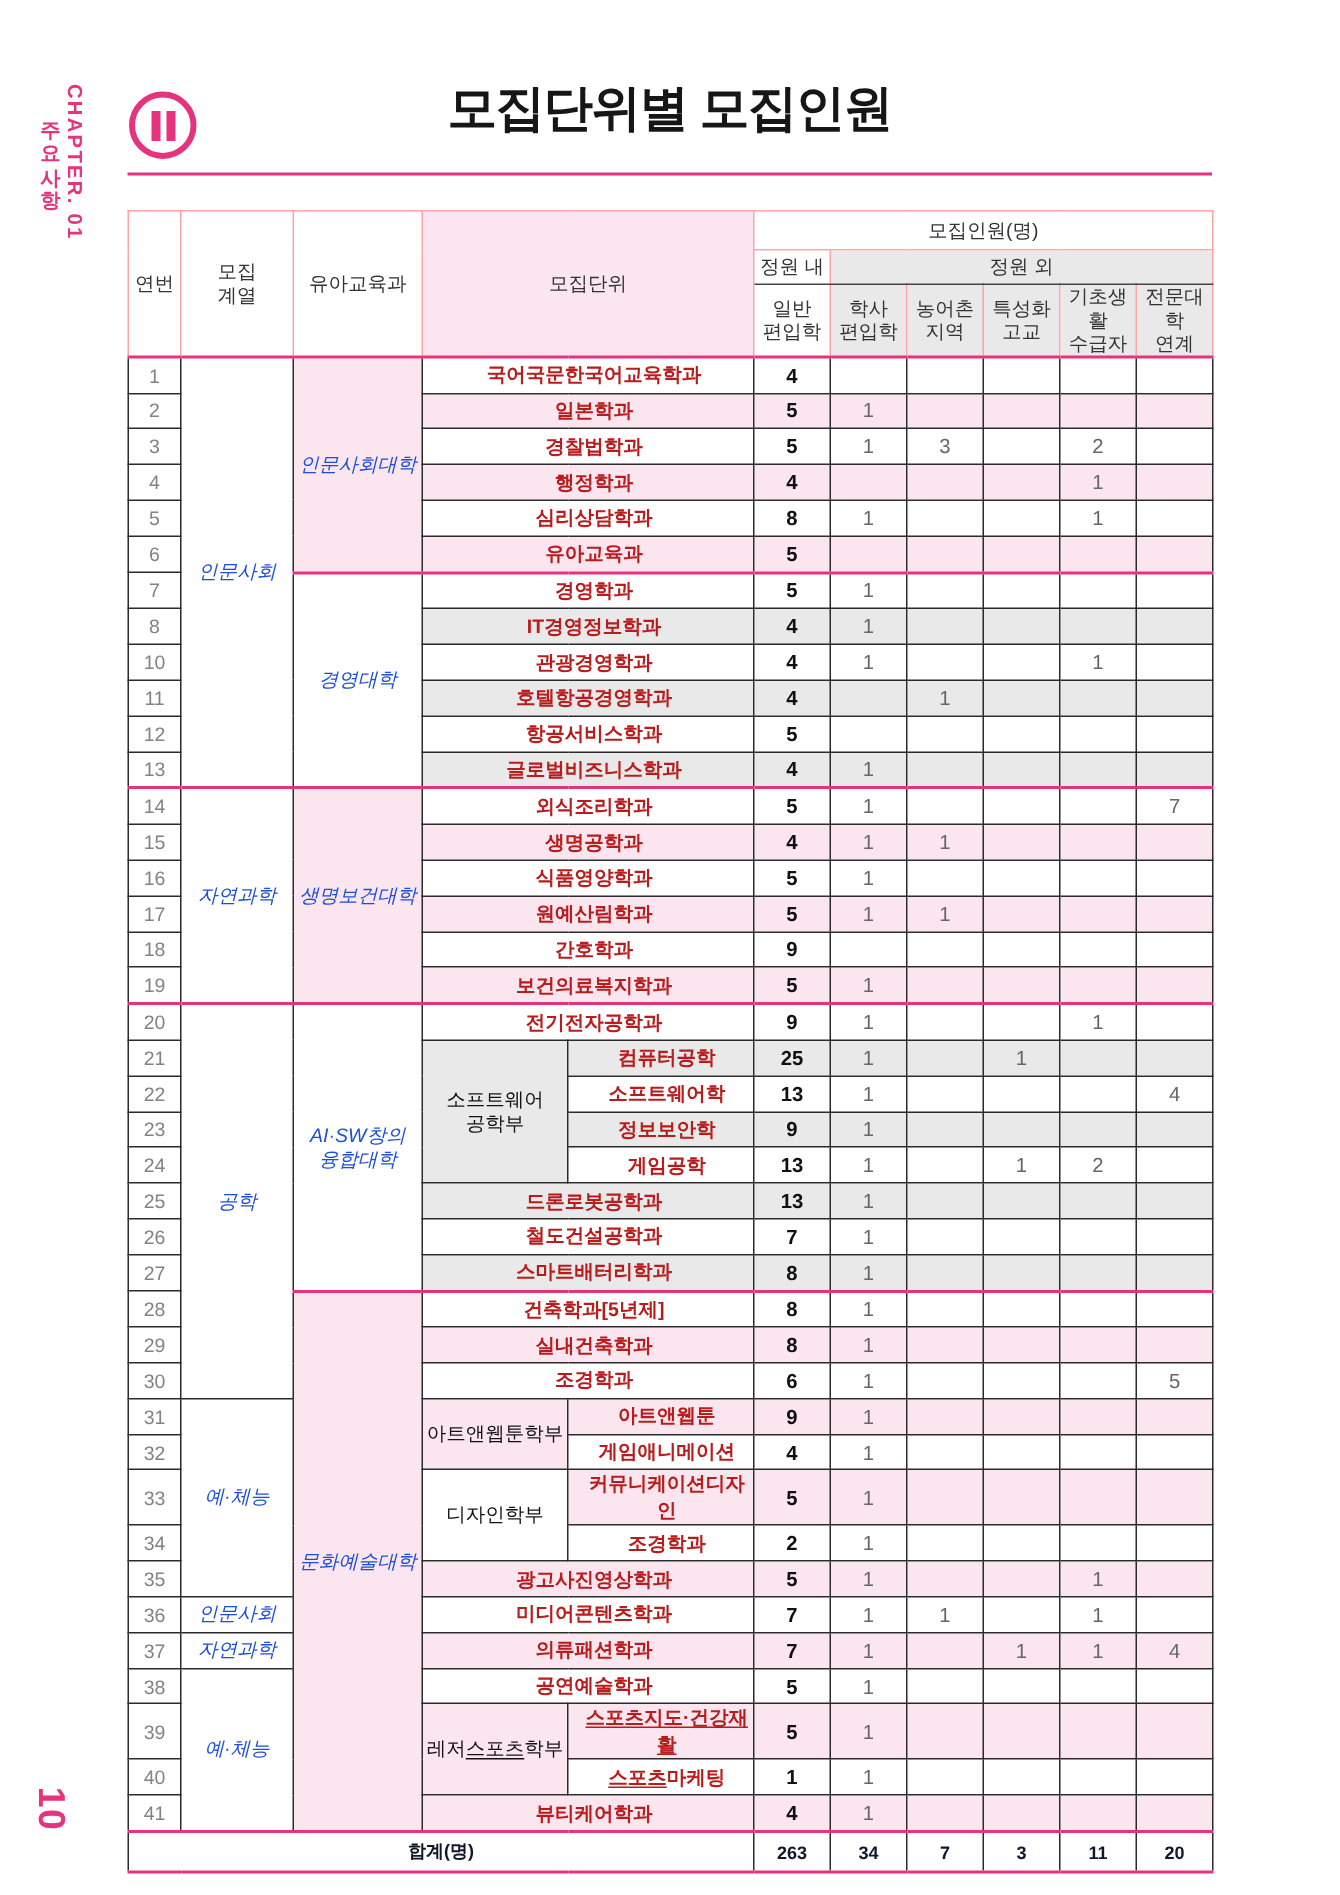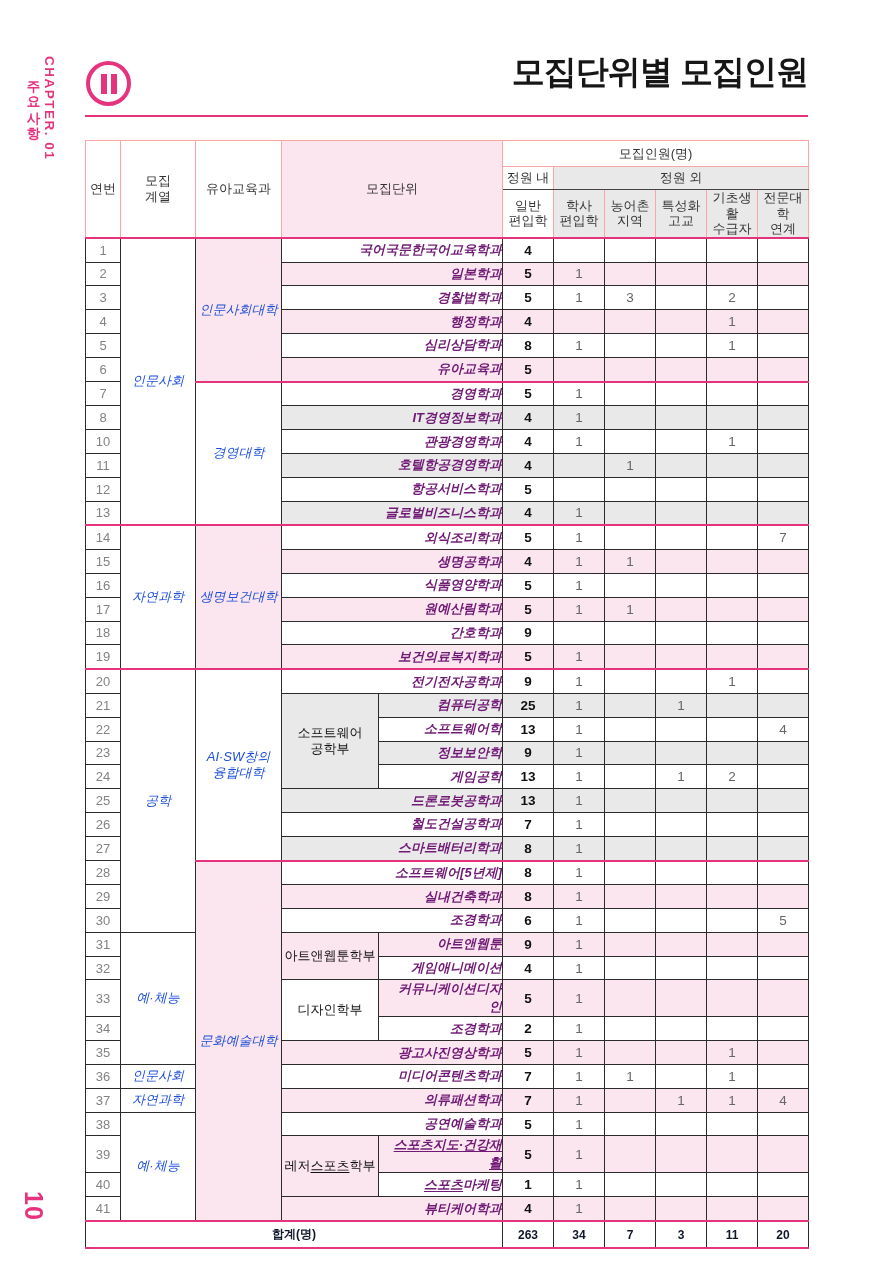--- a/index.html
+++ b/index.html
@@ -25,41 +25,41 @@
   
   .badge{
     position:absolute;left:86px;top:61px;width:45px;height:45px;
     border:4px solid var(--accent);border-radius:50%;
     box-sizing:border-box;display:flex;align-items:center;justify-content:center;gap:4px;
   }
   .badge .bar{width:6px;height:20px;background:var(--accent);}
   
   .page-title{
     position:absolute;left:85px;top:50px;width:723px;
-    text-align:right;font-size:33px;font-weight:800;color:#161616;letter-spacing:-1px;
+    text-align:center;font-size:33px;font-weight:800;color:#161616;letter-spacing:-1px;
   }
   .title-rule{position:absolute;left:85px;top:115px;width:723px;height:2px;background:var(--accent);}
   
   table.tbl{
     position:absolute;left:85px;top:140px;width:723px;
     border-collapse:collapse;table-layout:fixed;font-size:13px;color:#222;
   }
   .tbl td{border:1px solid var(--line);text-align:center;vertical-align:middle;padding:0;overflow:hidden;}
   .tbl thead td{border:1px solid #fca5a5;background:#fff;color:#333;white-space:pre-line;line-height:1.2;}
   .tbl thead tr.hrow1 td{height:25px;}
   .tbl thead tr.hrow2 td{height:22px;border-bottom-color:#444;margin-top:36px;}
   .tbl thead tr.hrow3 td{height:41px;border-top-color:#444;}
   .tbl thead tr:last-child td, .tbl thead td[rowspan]{border-bottom:2px solid var(--accent);}
   .tbl thead td.hd-unit{background:var(--pink-fill);}
   .tbl thead td.hd-gray{background:var(--gray-fill);}
   .tbl tbody td{height:22.8px;}
   .tbl td.cell-no{color:#838383;font-size:13px;}
   .tbl td.cell-category, .tbl td.cell-college{color:#1d4ed8;white-space:pre-line;line-height:1.25;font-style:italic;}
   .tbl td.cell-group{font-weight:400;color:#111;white-space:pre-line;line-height:1.25;}
-  .tbl td.cell-unit{text-align:right;padding-left:8px;font-weight:700;color:#701a75;font-style:italic;}
+  .tbl td.cell-unit{text-align:center;padding-left:8px;font-weight:700;color:#b91c1c;}
   .tbl td.cell-value{color:#666;font-size:13.5px;}
   .tbl td.cell-value.first{color:#111;font-weight:700;}
   .tbl td.bg-pink{background:var(--pink-fill);}
   .tbl td.bg-gray{background:var(--gray-fill);}
   .tbl td.sect{border-top:2px solid var(--accent);}
   .tbl tfoot td{
     height:25px;font-weight:700;color:#0f172a;font-size:12px;
     border-top:2px solid var(--accent);border-bottom:2px solid var(--accent);
   }
   .u{text-decoration:underline;text-underline-offset:2px;}
@@ -396,21 +396,21 @@
         <td class="cell-value first bg-gray">8</td>
         <td class="cell-value bg-gray">1</td>
         <td class="cell-value bg-gray"></td>
         <td class="cell-value bg-gray"></td>
         <td class="cell-value bg-gray"></td>
         <td class="cell-value bg-gray"></td>
       </tr>
       <tr>
         <td class="cell-no">28</td>
         <td class="cell-college sect bg-pink" rowspan="14">문화예술대학</td>
-        <td class="cell-unit sect" colspan="2">소프트웨어[5년제]</td>
+        <td class="cell-unit sect" colspan="2">건축학과[5년제]</td>
         <td class="cell-value first sect">8</td>
         <td class="cell-value sect">1</td>
         <td class="cell-value sect"></td>
         <td class="cell-value sect"></td>
         <td class="cell-value sect"></td>
         <td class="cell-value sect"></td>
       </tr>
       <tr>
         <td class="cell-no">29</td>
         <td class="cell-unit bg-pink" colspan="2">실내건축학과</td>

